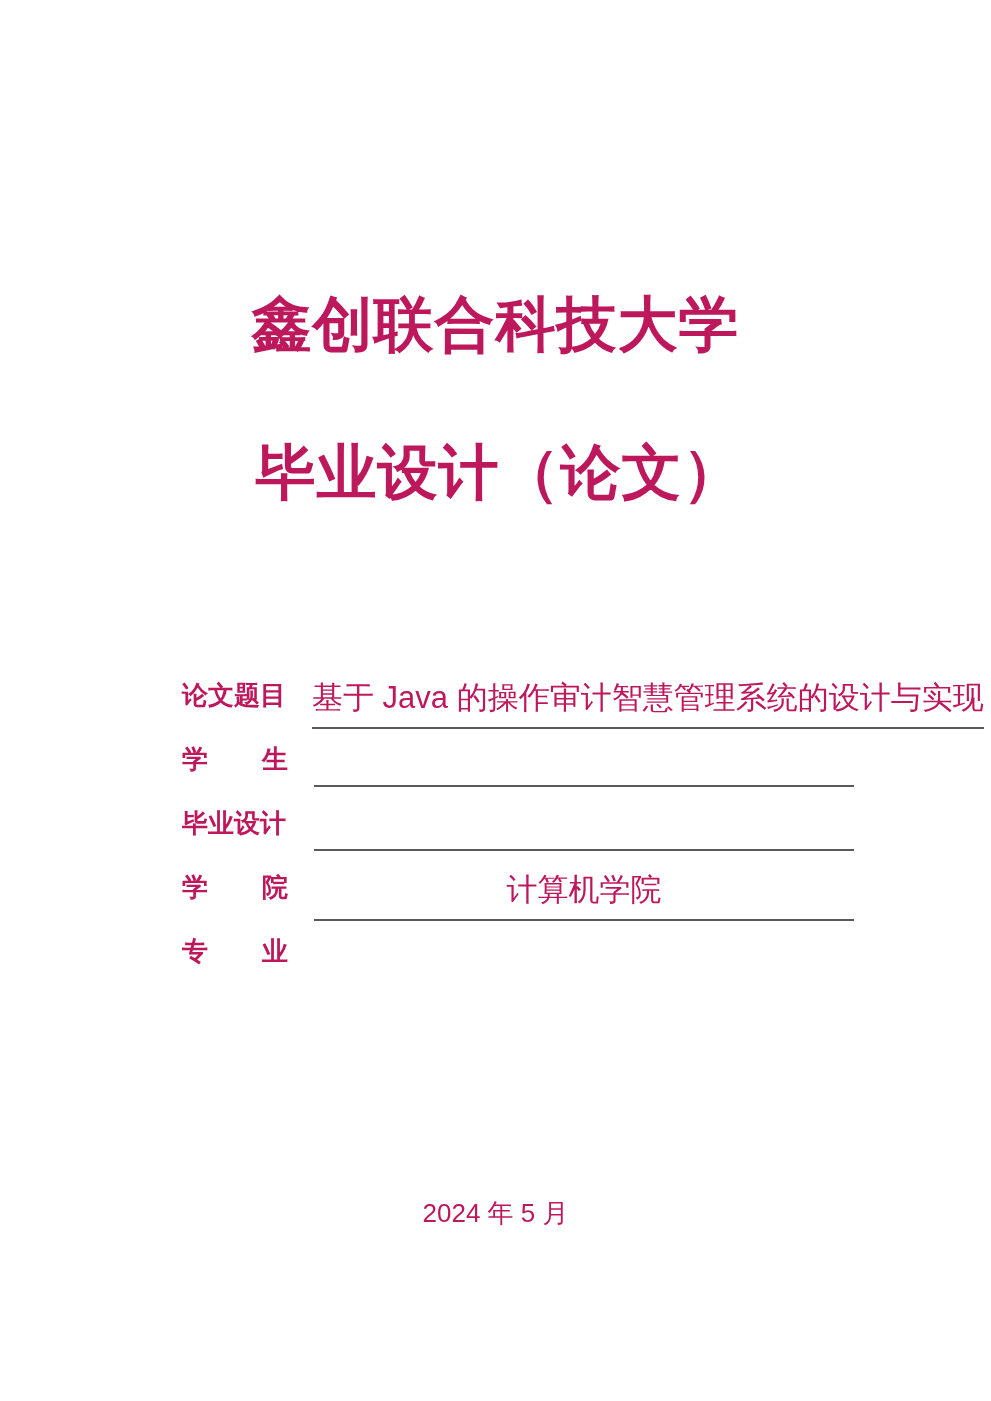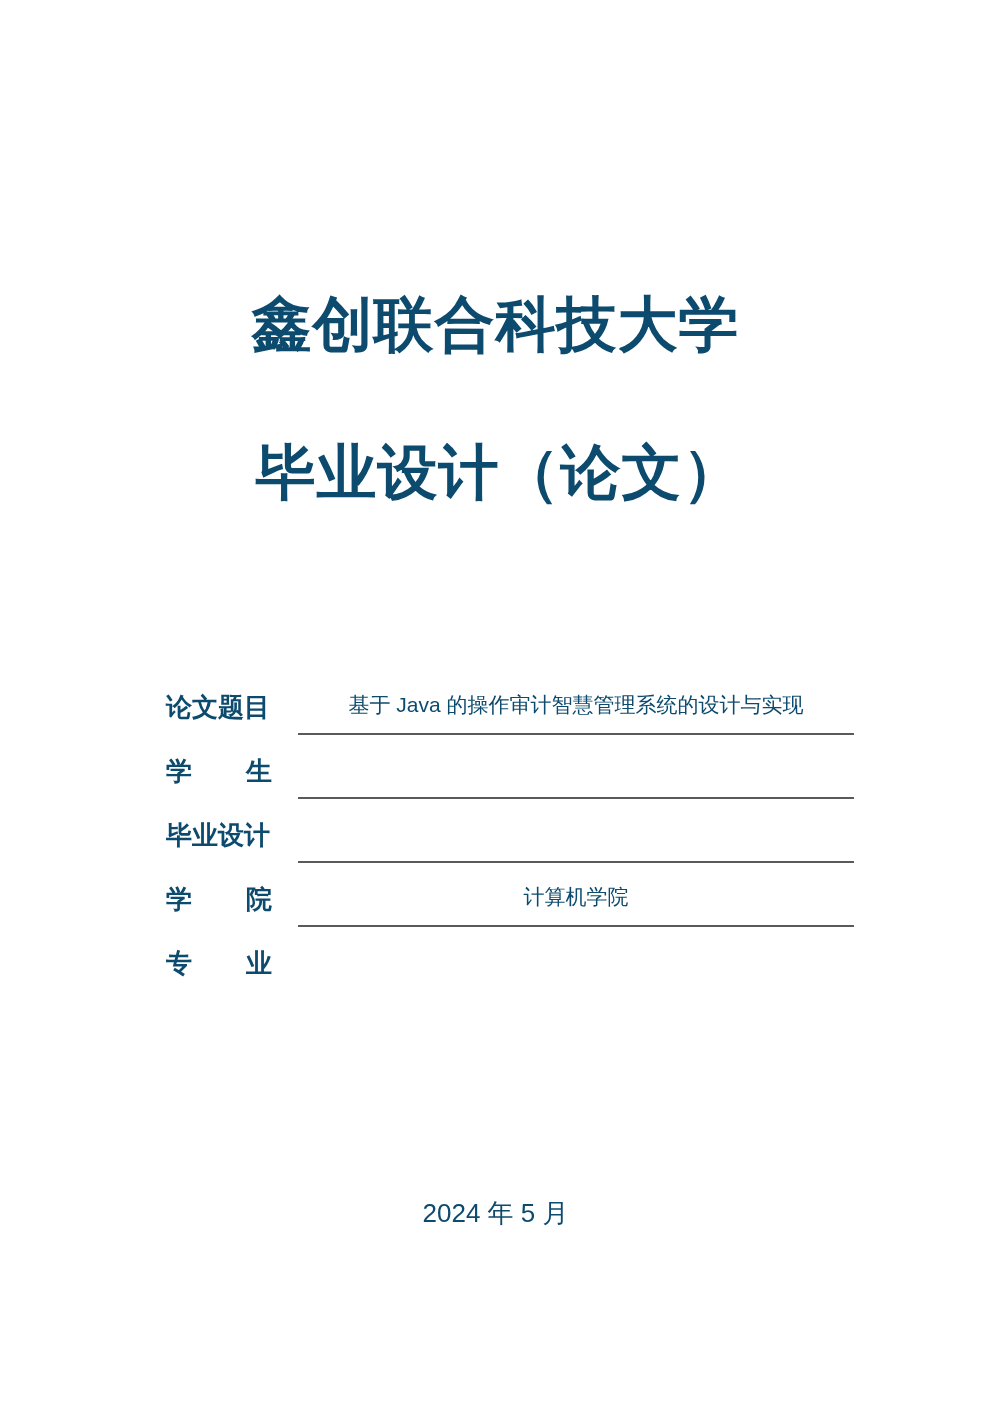--- a/index.html
+++ b/index.html
@@ -3,21 +3,21 @@
 <meta charset="utf-8">
 <style>
   * { box-sizing: border-box; }
   html, body { margin: 0; padding: 0; background: #fff; }
   .page {
     position: relative;
     width: 991px;
     height: 1401px;
     background: #ffffff;
     font-family: "Liberation Sans", "DejaVu Sans", sans-serif;
-    color: #0c4a6e;
+    color: #be185d;
     overflow: hidden;
   }
   .university {
     position: absolute;
     top: 292px;
     left: 0;
     width: 100%;
     margin: 0;
     text-align: center;
     font-size: 60px;
@@ -40,39 +40,40 @@
     white-space: nowrap;
   }
   .cover-form {
     position: absolute;
     left: 166px;
     top: 682px;
     width: 688px;
   }
   .form-row {
     display: flex;
-    align-items: center;
+    align-items: flex-start;
     height: 64px;
+    margin-left: 16px;
   }
   .field-label {
     width: 106px;
     display: flex;
     justify-content: space-between;
     font-size: 26px;
     font-weight: bold;
     line-height: 1;
     padding-bottom: 14px;
     white-space: nowrap;
   }
   .field-value {
     flex: 1;
     margin-left: 26px;
     border-bottom: 2px solid #5a5a5a;
     text-align: center;
-    font-size: 21px;
+    font-size: 31px;
     line-height: 1;
     min-height: 41px;
     padding-bottom: 14px;
     white-space: nowrap;
   }
   .date-line {
     position: absolute;
     top: 1198px;
     left: 0;
     width: 100%;

